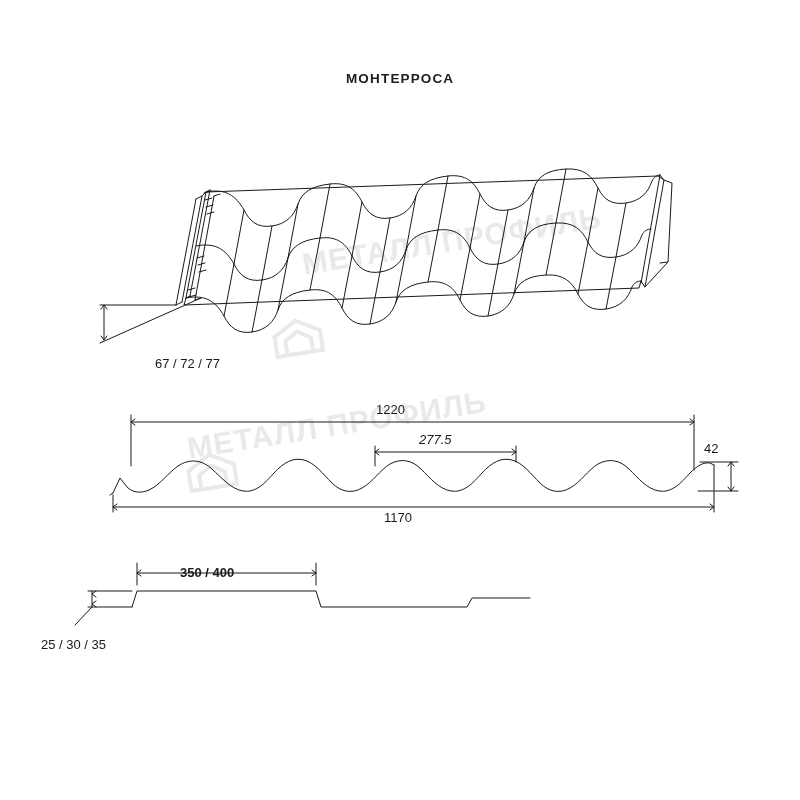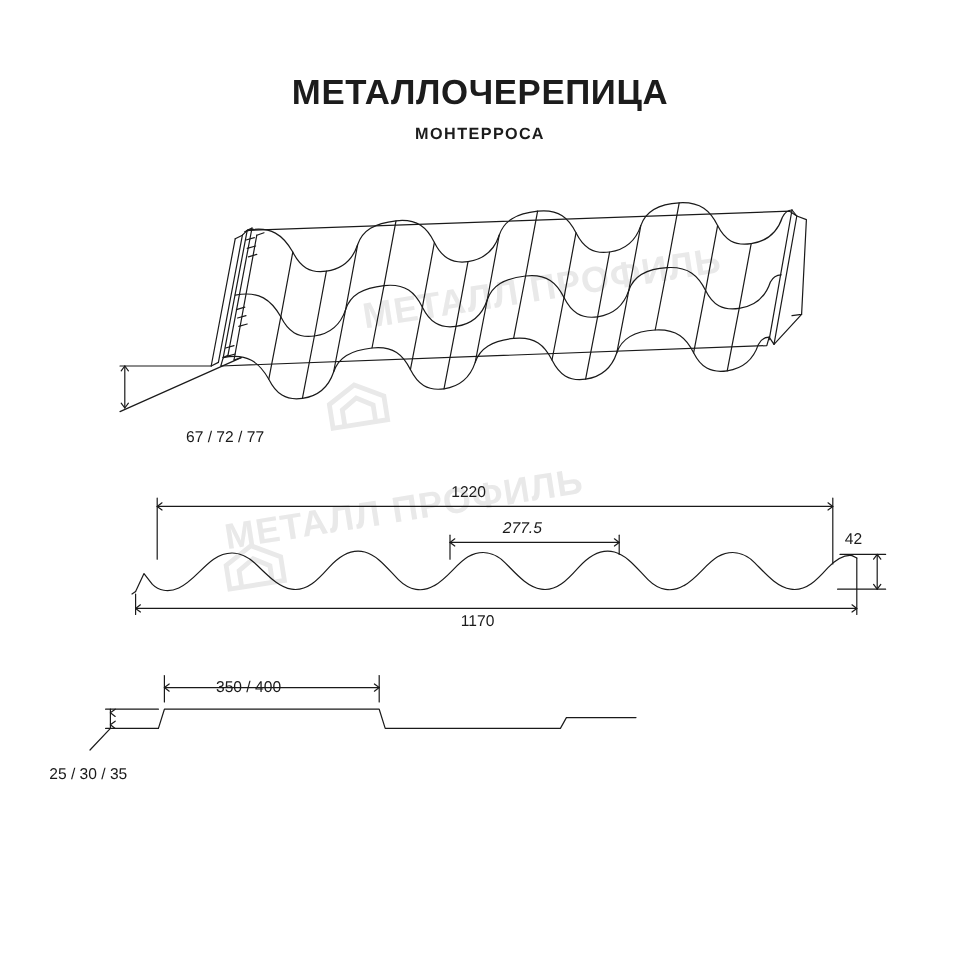--- a/index.html
+++ b/index.html
@@ -78,21 +78,20 @@
 </div>
 
 <div class="wm-logo" style="left:182px; top:456px; transform: rotate(-9deg); transform-origin: left top;">
   <svg width="54" height="40" viewBox="0 0 54 40">
     <path d="M4 36 L4 16 L27 3 L50 16 L50 36 Z" fill="none" stroke="#e9e9e9" stroke-width="4"></path>
     <path d="M14 36 L14 22 L27 14 L40 22 L40 36" fill="none" stroke="#e9e9e9" stroke-width="4"></path>
   </svg>
 </div>
 
 <div class="title-block">
-  <div class="title-main">МЕТАЛЛОЧЕРЕПИЦА</div>
   <div class="title-sub">МОНТЕРРОСА</div>
 </div>
 
 <svg id="sheet" viewBox="0 0 800 800">
   <g fill="none" stroke="#1a1a1a" stroke-width="1" stroke-linejoin="round" stroke-linecap="round">
 
     <g>
 
       <path d="M202 196 L206 192 L658 176 L664 180"></path>
 
@@ -295,15 +294,15 @@
 <div class="dim-label" style="left:113px; top:356px;margin-left:42px;">67 / 72 / 77</div>
 
 <div class="dim-label" style="left:376px; top:402px;">1220</div>
 
 <div class="dim-label" style="left:419px; top:432px;font-style:italic;">277.5</div>
 
 <div class="dim-label" style="left:384px; top:510px;">1170</div>
 
 <div class="dim-label" style="left:704px; top:441px;">42</div>
 
-<div class="dim-label" style="left:180px; top:565px;">350 / 400</div>
+<div class="dim-label" style="left:180px; top:565px;font-weight:bold;">350 / 400</div>
 
 <div class="dim-label" style="left:41px; top:637px;">25 / 30 / 35</div>
 
 </body></html>

